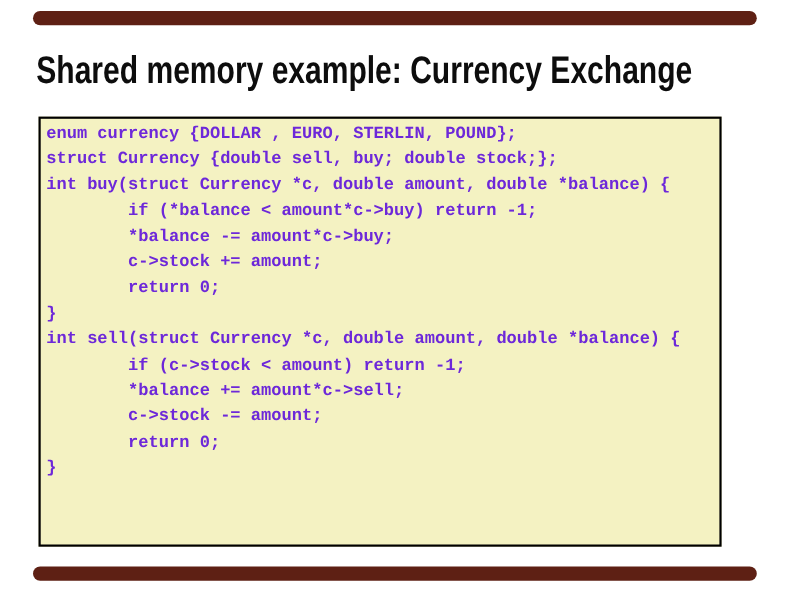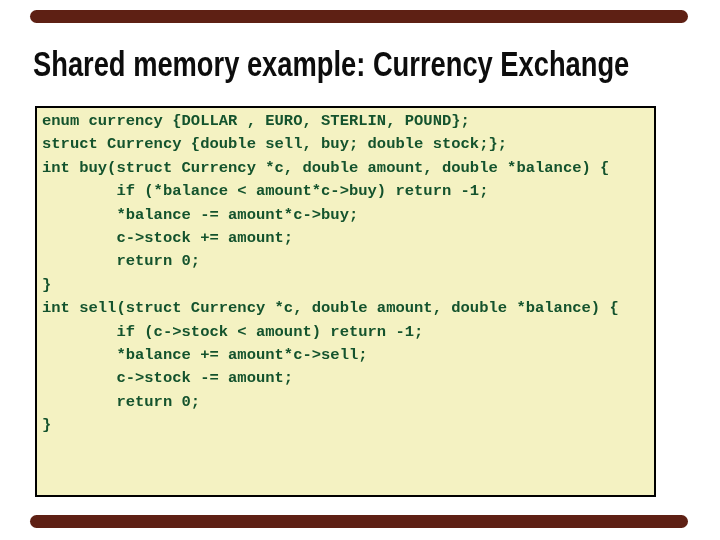--- a/index.html
+++ b/index.html
@@ -51,21 +51,21 @@
     box-sizing: border-box;
     border: 2px solid #000000;
   }
   .code-block {
     margin: 0;
     padding: 2px 0 0 5px;
     font-family: "Liberation Mono", "DejaVu Sans Mono", monospace;
     font-weight: bold;
     font-size: 15.5px;
     line-height: 23.4px;
-    color: #14532d;
+    color: #6d28d9;
     white-space: pre;
   }
 </style>
 </head>
 <body>
 
 <div class="slide">
 
   <div class="accent-bar top" style="background: rgb(94, 32, 20);"></div>
 

